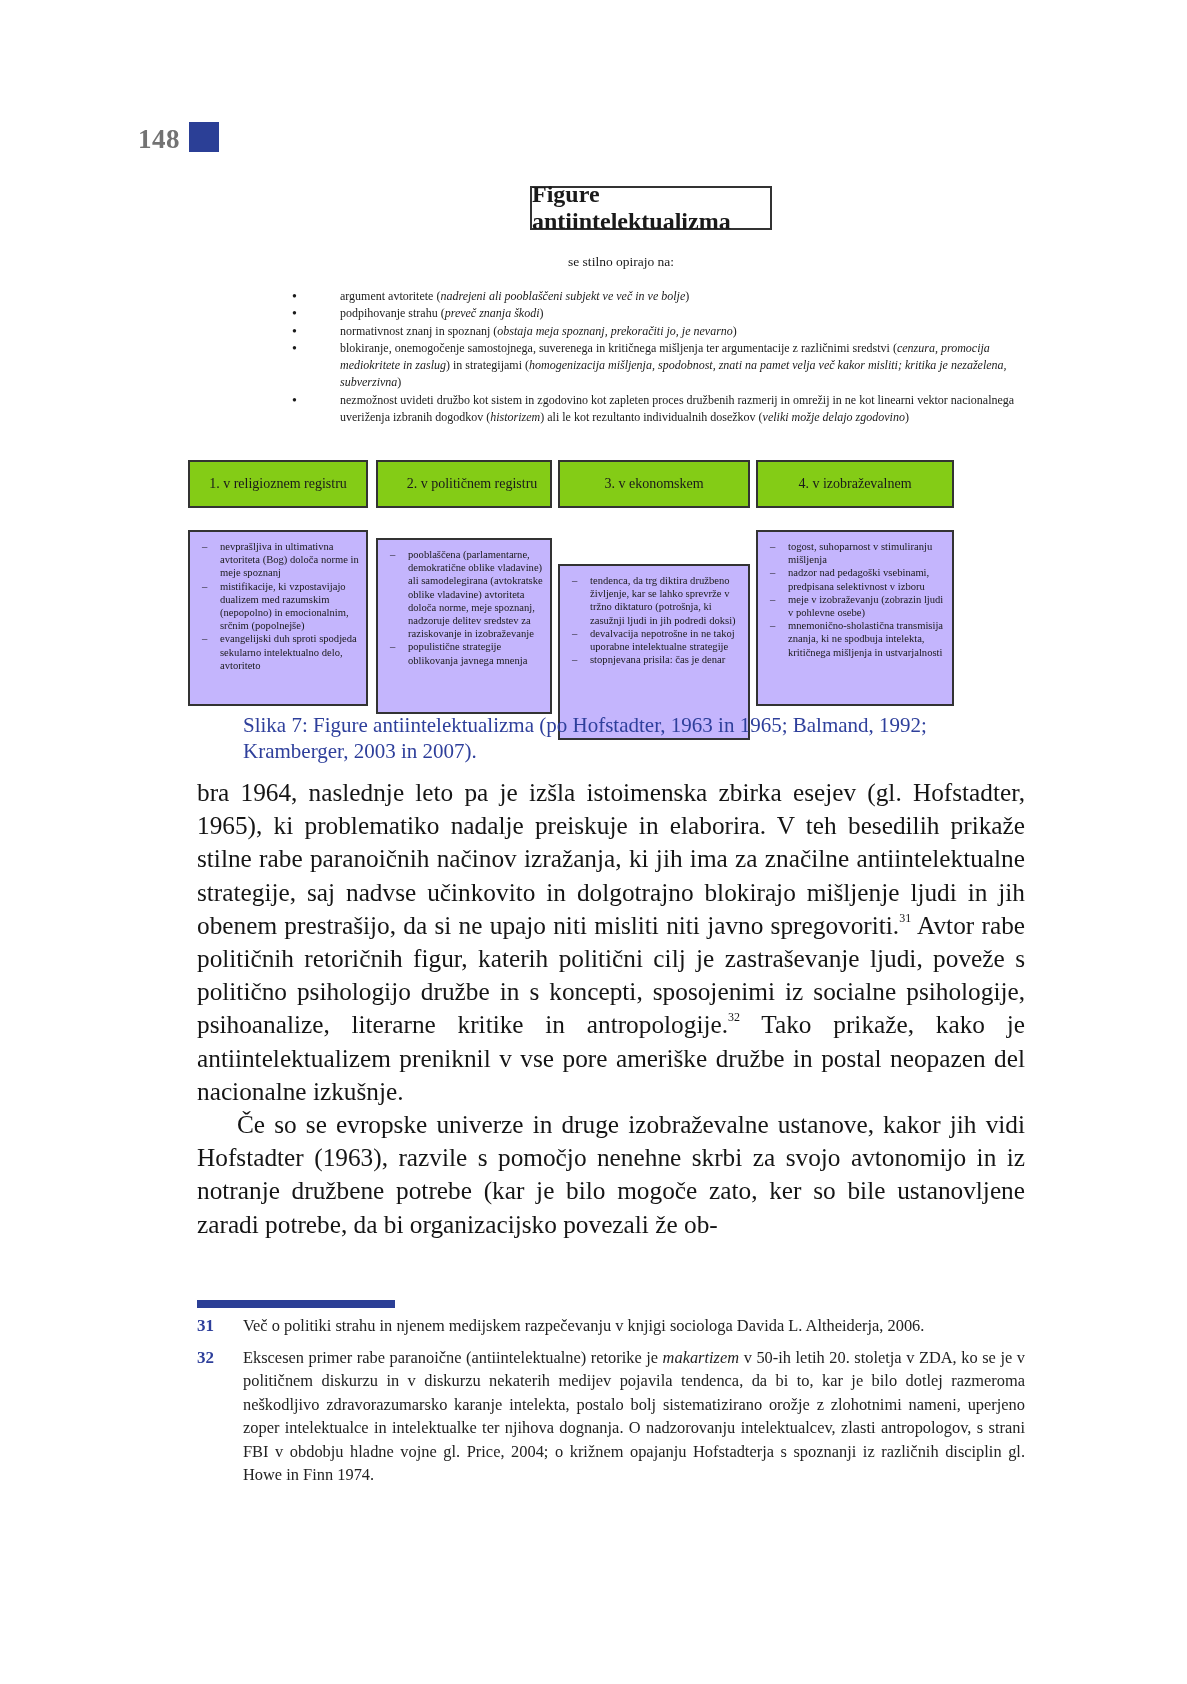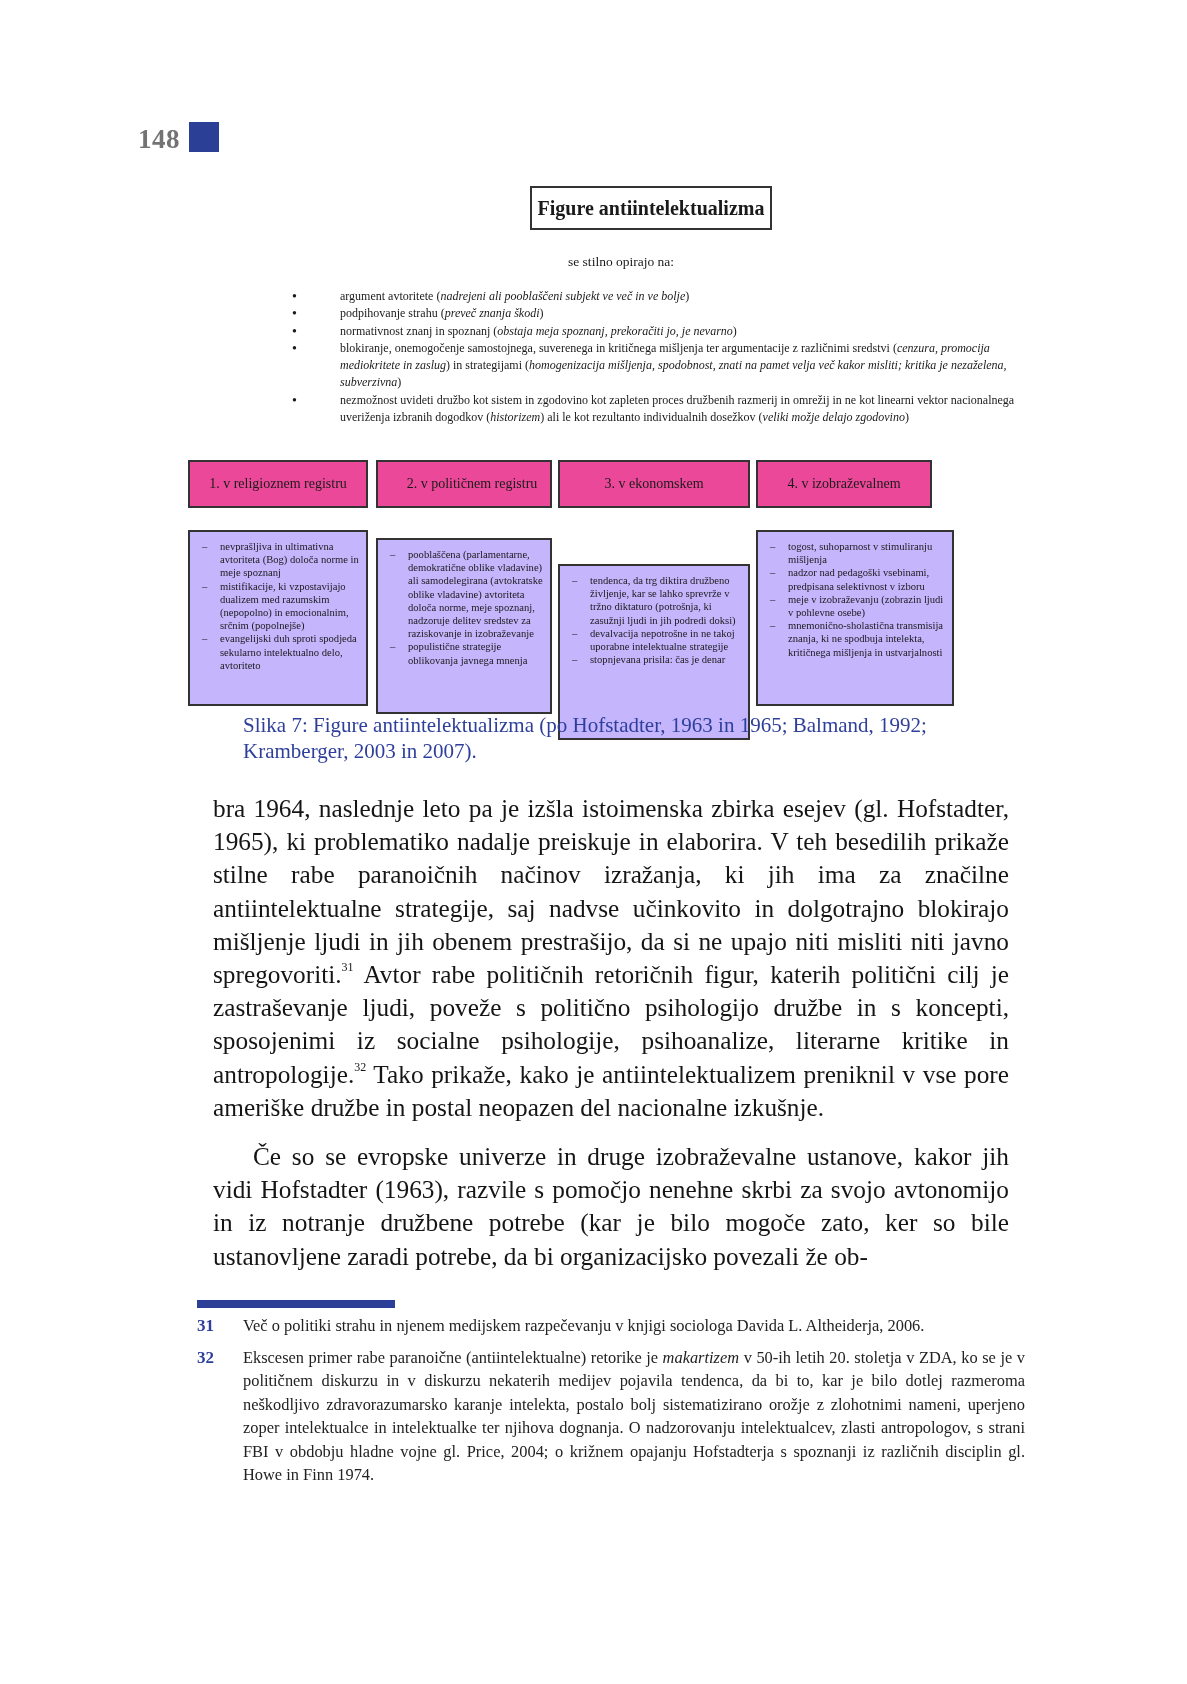--- a/index.html
+++ b/index.html
@@ -7,38 +7,38 @@
          font-family: "Liberation Serif", "DejaVu Serif", serif; color: #1a1a1a; }
 
   .header { position: absolute; left: 138px; top: 122px; height: 34px; display: flex; align-items: center; }
   .page-num { font-size: 27px; font-weight: bold; letter-spacing: 0.5px; color: #737373; }
   .header-square { width: 30px; height: 30px; background: #2b3f96; margin: 0 9px 0 9px; position: relative; top: -2px; }
   .running-title { font-size: 25px; color: #222; }
 
   
   .figure { position: absolute; left: 196px; top: 180px; width: 830px; height: 526px; font-family: "Liberation Serif", serif; }
   .fig-title-box { position: absolute; left: 334px; top: 6px; width: 242px; height: 44px; border: 2px solid #333;
-                   display: flex; align-items: center; justify-content: center; font-weight: bold; font-size: 20px; box-sizing: border-box; }
+                   display: flex; align-items: center; justify-content: center; font-weight: bold; font-size: 24px; box-sizing: border-box; }
   .fig-intro { position: absolute; left: 372px; top: 74px; font-size: 13.5px; }
   .fig-bullets { position: absolute; left: 80px; top: 92px; width: 740px; margin: 16px; padding: 0; list-style: none; font-size: 12px; line-height: 17.3px; }
   .fig-bullets li { position: relative; padding-left: 48px; }
   .fig-bullets li::before { content: "•"; position: absolute; left: 0; top: 0; font-size: 14px; }
   .fig-bullets em { font-style: italic; }
 
   .reg-box { position: absolute; top: 280px; height: 48px; border: 2px solid #333; box-sizing: border-box;
-             display: flex; align-items: center; justify-content: center; font-size: 14px; background: #ec4899; }
+             display: flex; align-items: center; justify-content: center; font-size: 14px; background: #84cc16; }
   .det-box { position: absolute; top: 350px; height: 176px; border: 2px solid #333; box-sizing: border-box; padding: 8px 6px 0 10px; background:#c4b5fd; }
   .det-box ul { margin: 0; padding: 0; list-style: none; font-size: 10.6px; line-height: 13.2px; }
   .det-box li { position: relative; padding-left: 20px; }
   .det-box li::before { content: "–"; position: absolute; left: 2px; top: 0; }
 
   .caption { position: absolute; left: 243px; top: 712px; width: 790px; font-size: 21px; line-height: 26px; color: #2e3f9b; }
 
   .body-text { position: absolute; left: 197px; top: 776px; width: 828px; font-size: 25.3px; line-height: 33.2px; text-align: justify; color: #151515; }
-  .body-text p { margin: 16px; }
+  .body-text p { margin: 0; }
   .body-text p.indent { text-indent: 40px; }
   .body-text sup { font-size: 12px; vertical-align: 12px; line-height: 0; }
 
   .fn-rule { position: absolute; left: 197px; top: 1300px; width: 198px; height: 8px; background: #2b3f96; }
   .footnotes { position: absolute; left: 197px; top: 1314px; width: 828px; font-size: 16.4px; line-height: 23.5px; color: #222; }
   .fn { display: flex; margin-bottom: 8px; }
   .fn-num { width: 46px; flex: none; font-weight: bold; color: #2e3f9b; font-size: 17px; }
   .fn-text { flex: 1; text-align: justify; }
   .fn-text em { font-style: italic; }
 </style>
@@ -65,21 +65,21 @@
 
   <div class="reg-box" style="left:-8px; width:180px;">
       <span>1. v religioznem registru</span>
     </div>
   <div class="reg-box" style="left:180px; width:176px;padding-left:16px;">
       <span>2. v političnem registru</span>
     </div>
   <div class="reg-box" style="left:362px; width:192px;">
       <span>3. v ekonomskem</span>
     </div>
-  <div class="reg-box" style="left:560px; width:176px;">
+  <div class="reg-box" style="left:560px; width:198px;">
       <span>4. v izobraževalnem</span>
     </div>
 
   <div class="det-box" style="left:-8px; width:180px;">
     <ul>
       <li>nevprašljiva in ultimativna avtoriteta (Bog) določa norme in meje spoznanj</li>
       <li>mistifikacije, ki vzpostavijajo dualizem med razumskim (nepopolno) in emocionalnim, srčnim (popolnejše)</li>
       <li>evangelijski duh sproti spodjeda sekularno intelektualno delo, avtoriteto</li>
     </ul>
   </div>

